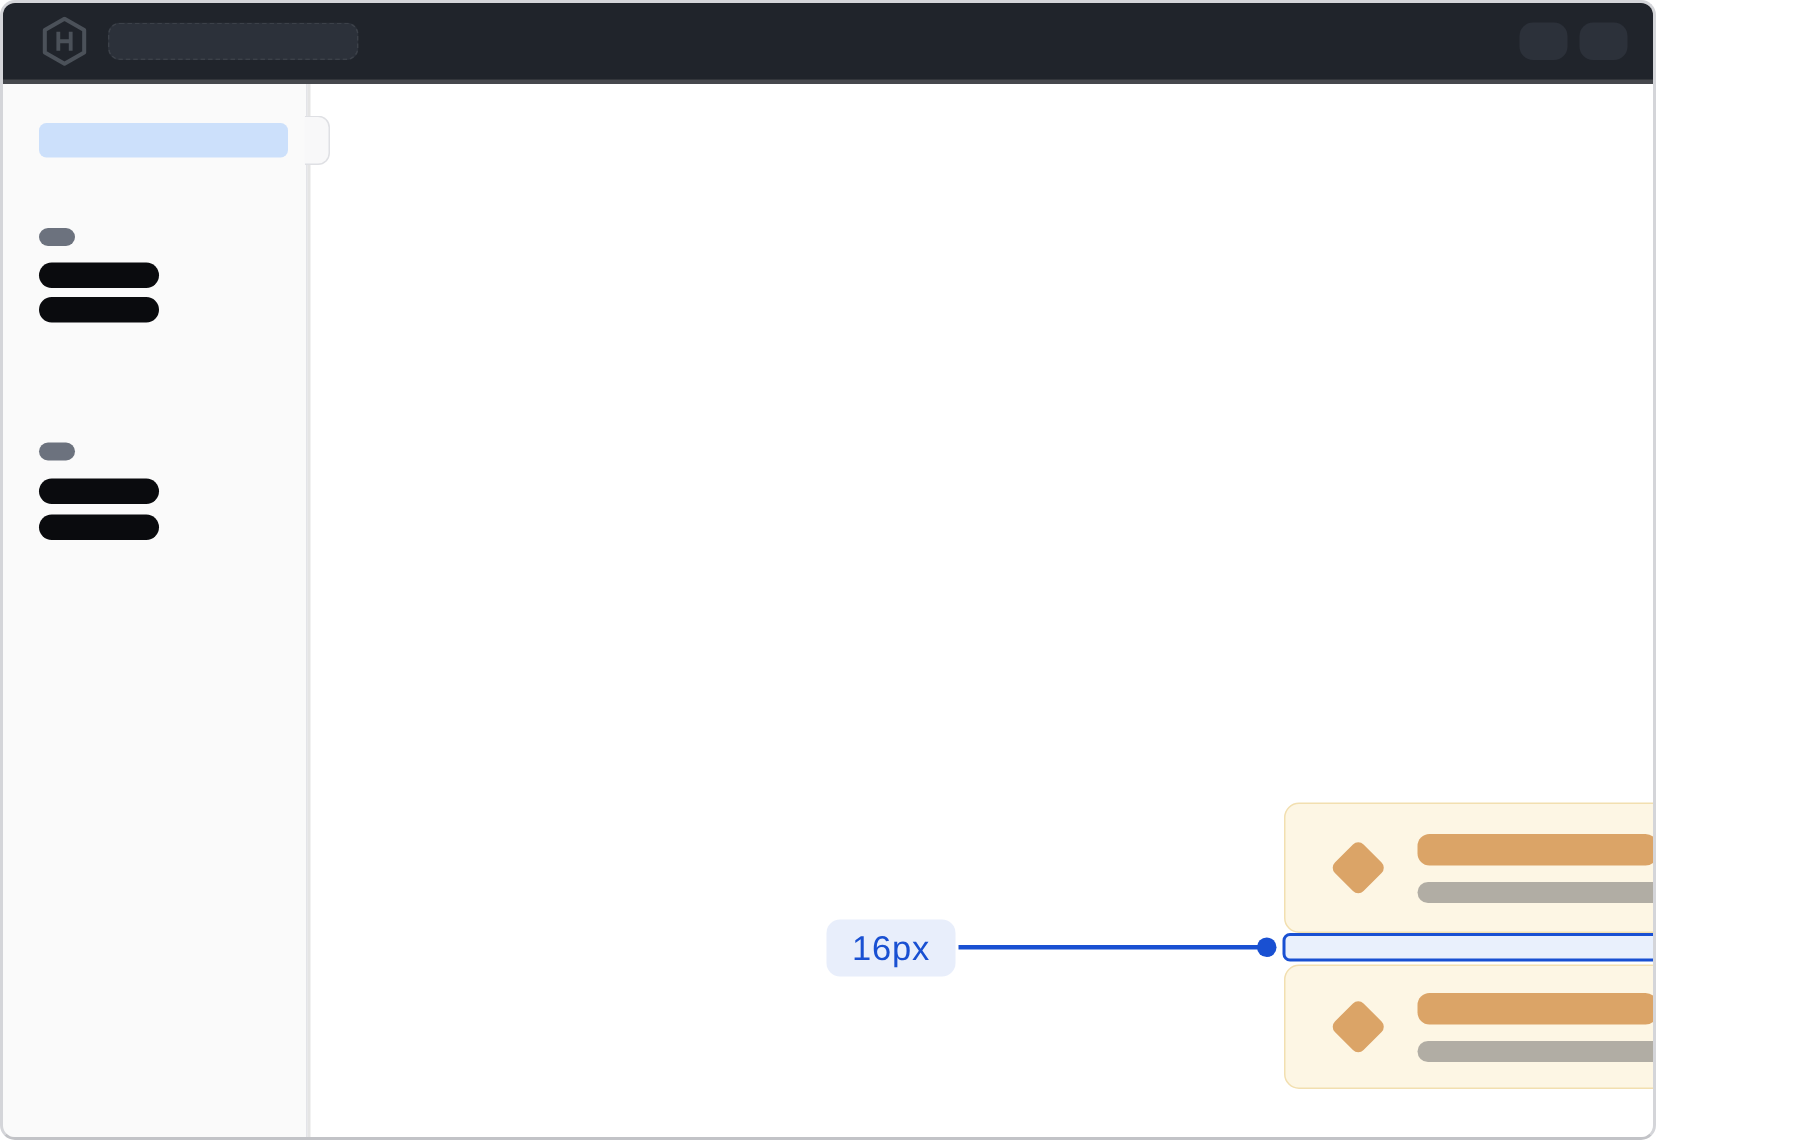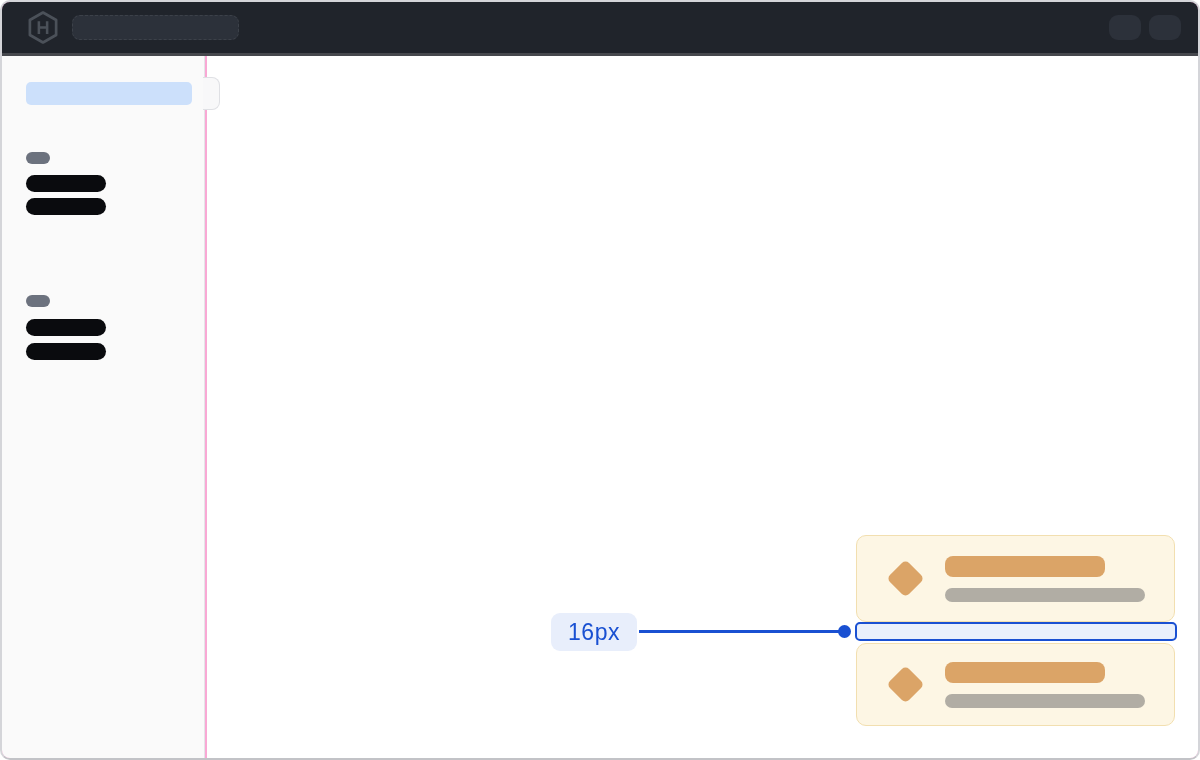--- a/index.html
+++ b/index.html
@@ -20,22 +20,22 @@
     --blue-fill:#e9f0fc;
     --label-bg:#e8eefb;
     --window-border:#d4d5d9;
   }
   *{margin:0;padding:0;box-sizing:border-box;}
   html,body{background:#ffffff;}
   body{font-family:"Liberation Sans", sans-serif;}
 
   .window{
     position:relative;
-    width:1200px;height:760px;
-    background:#f9a8d4;
+    width:1104px;height:760px;
+    background:#e5e5e5;
     border:2px solid var(--window-border);
     border-bottom-color:#c2c3c7;
     border-radius:10px;
     overflow:hidden;
   }
 
   
   .topbar{
     position:absolute;left:0;top:0;right:0;height:54px;
     background:var(--topbar-bg);

